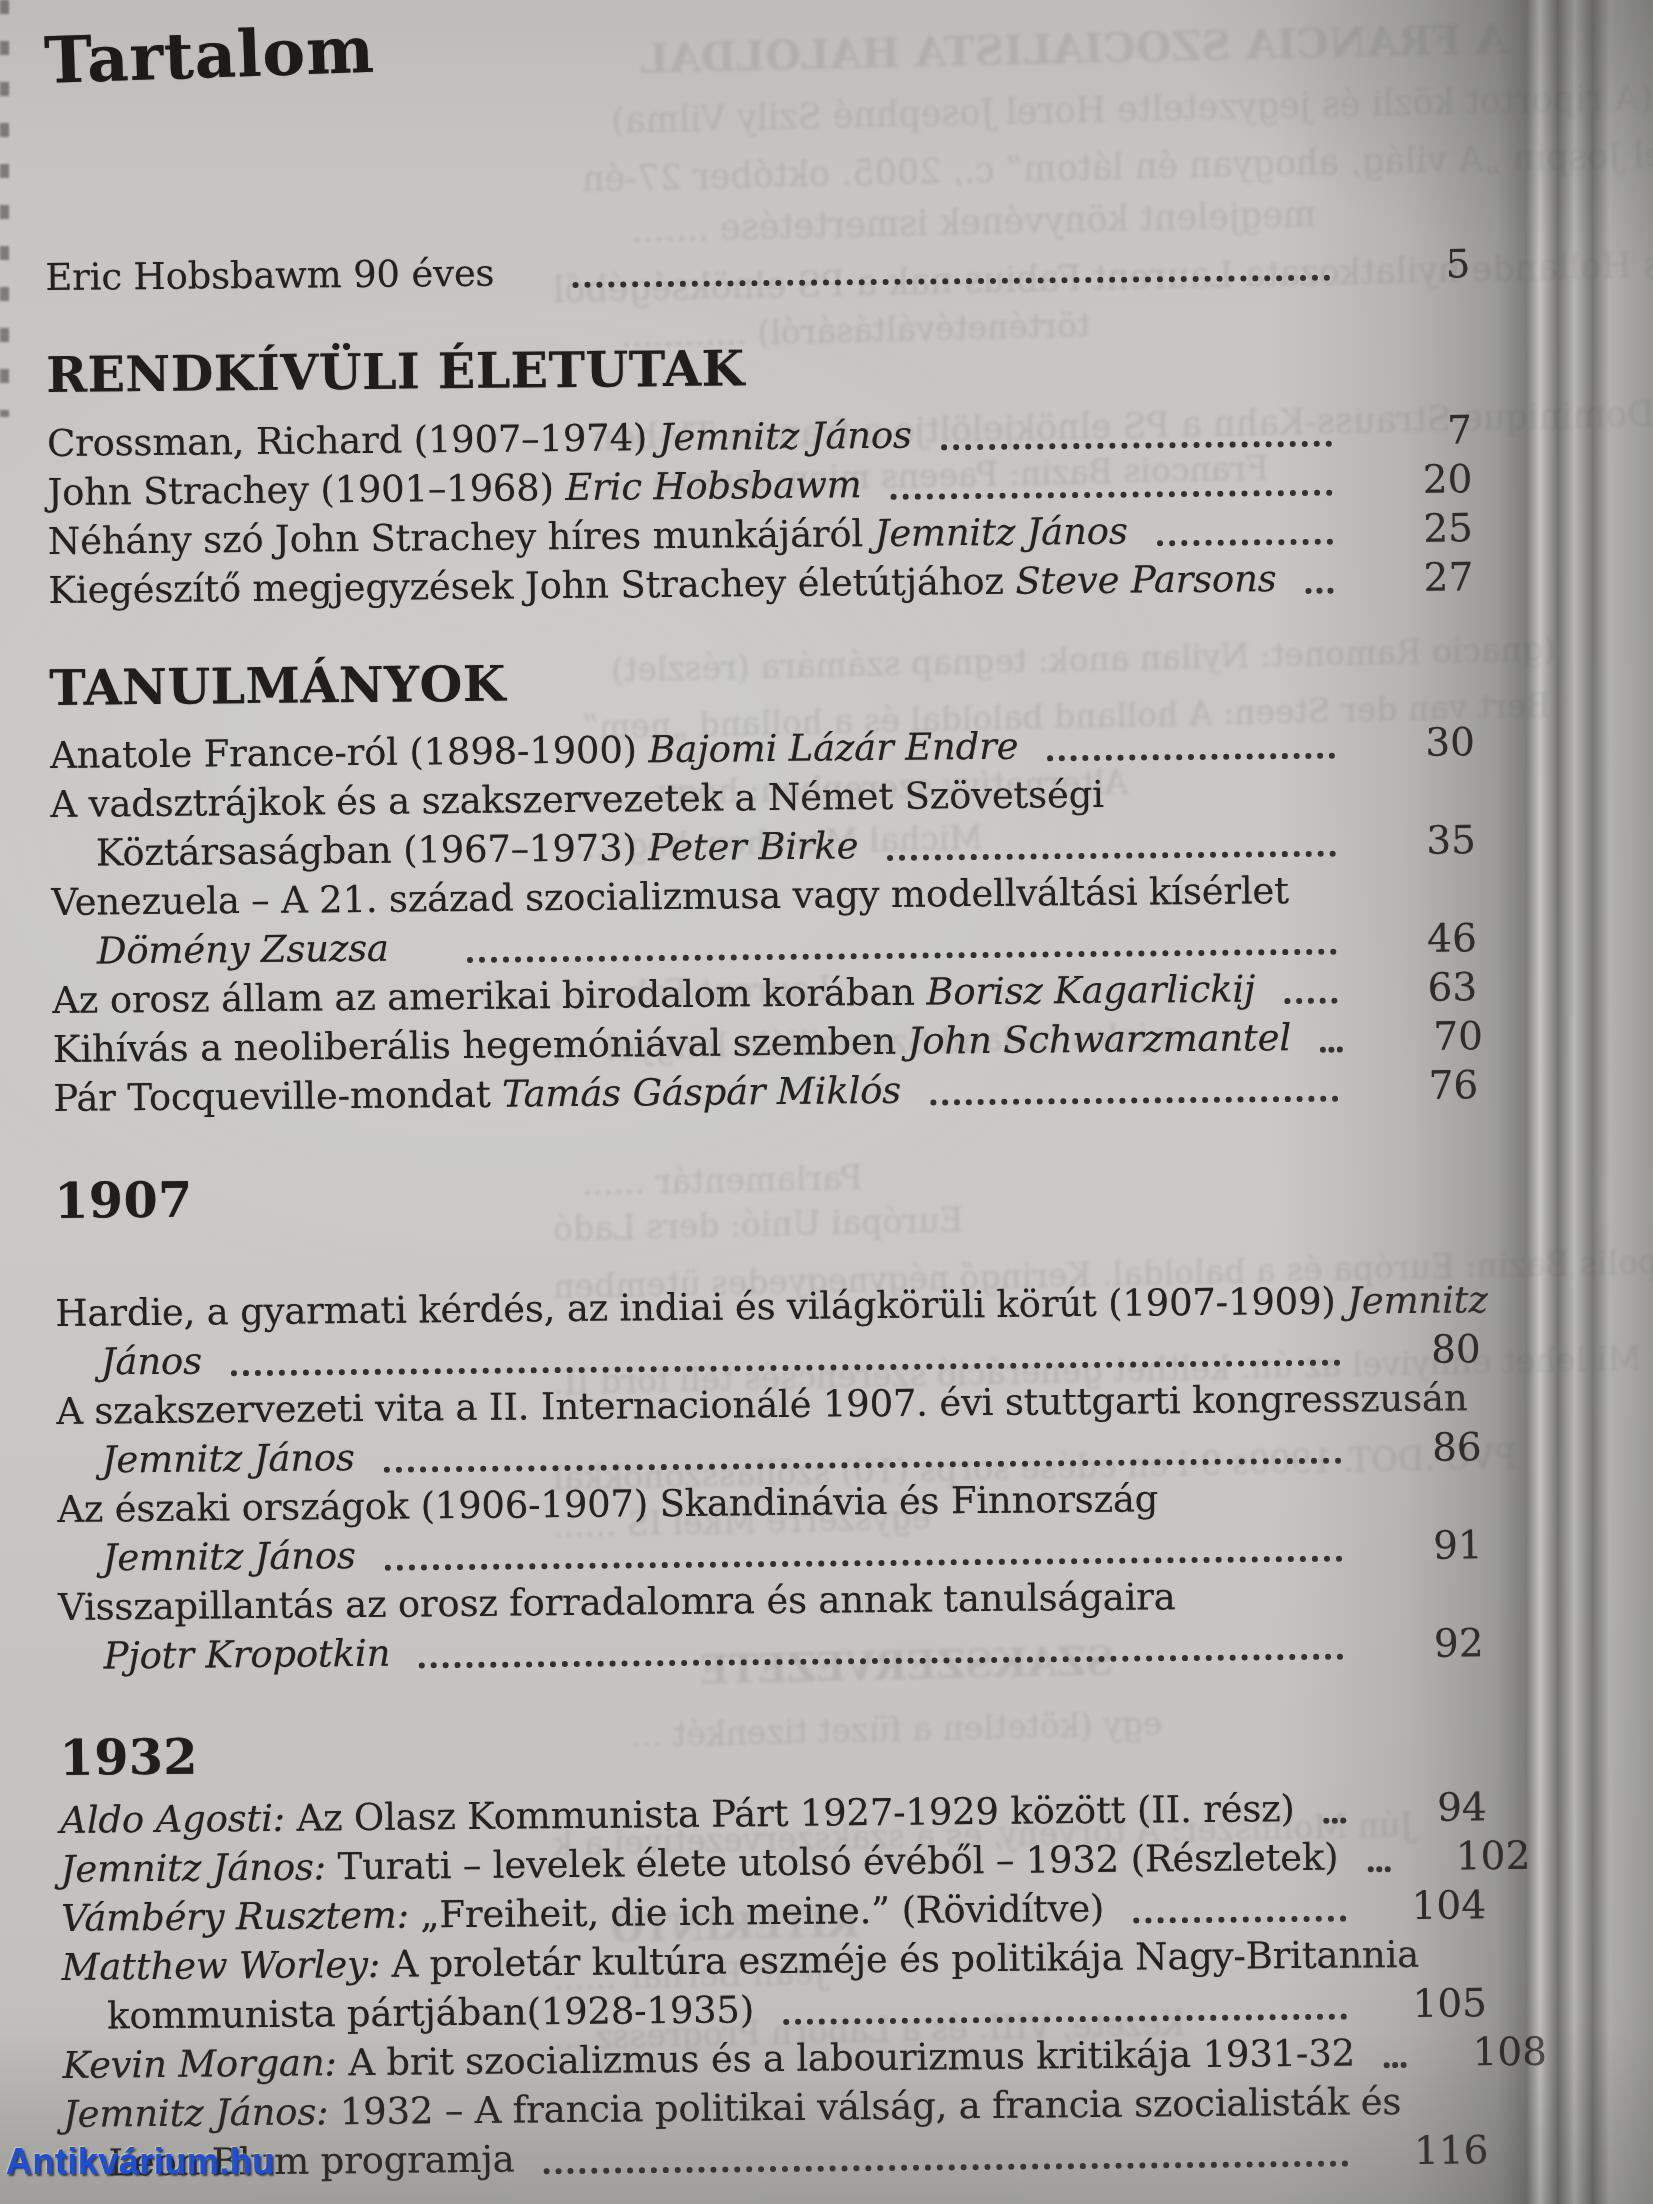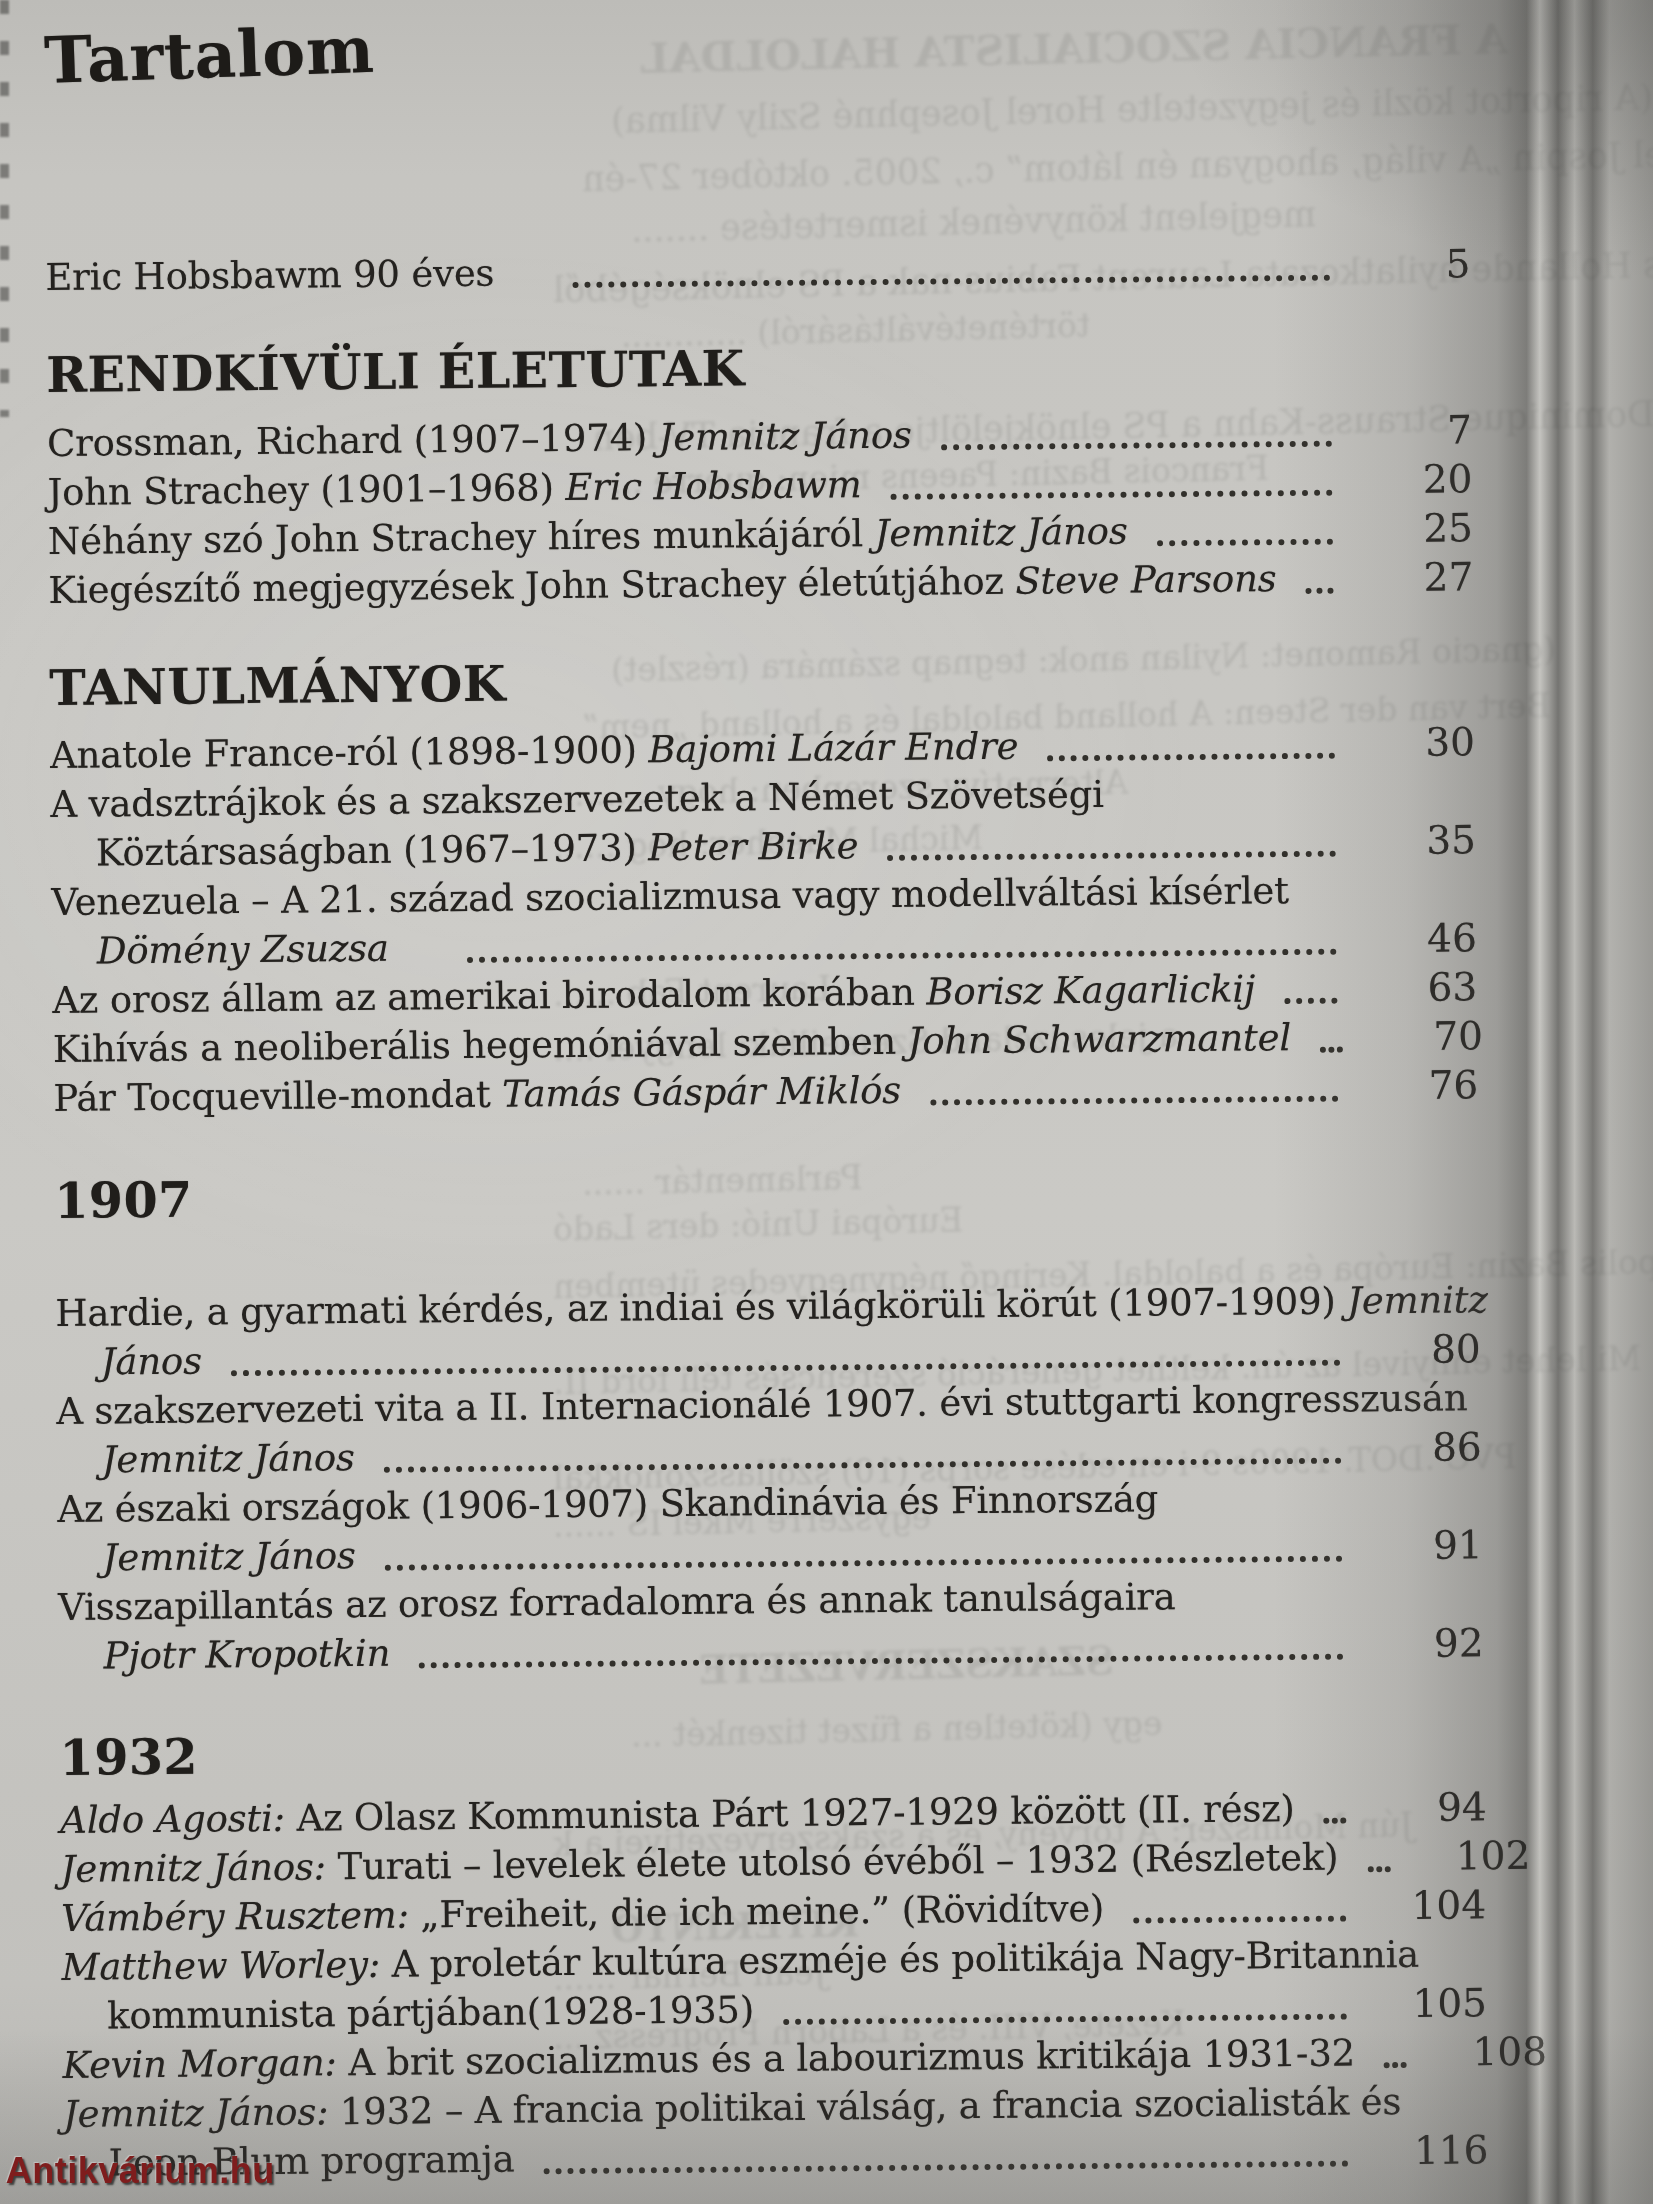--- a/index.html
+++ b/index.html
@@ -55,23 +55,23 @@
     flex:1 1 auto;min-width:23px;height:0;border-bottom:6.8px dotted #26241f;
     margin:0 25px 8.7px 29px;opacity:.92;
   }
   .leader.wide{margin-left:78px;}
   .spacer{flex:1 1 0;}
   .pagenum{
     width:115px;flex:0 0 auto;text-align:right;font-size:39px;line-height:48px;
     text-shadow:0 0 1px rgba(35,33,30,.45);
   }
   .watermark{
-    position:absolute;left:5.8px;bottom:13px;z-index:60;
+    position:absolute;left:5.8px;bottom:22px;z-index:60;
     font-family:"Liberation Sans",sans-serif;font-weight:700;font-size:36px;letter-spacing:0.5px;
-    color:#7f1d1d;text-shadow:1.9px 1.9px 1.9px rgba(45,45,43,.85), -1px -1px 1px rgba(250,250,248,.35);
+    color:#1d4ed8;text-shadow:1.9px 1.9px 1.9px rgba(45,45,43,.85), -1px -1px 1px rgba(250,250,248,.35);
   }
 </style>
 </head>
 <body>
 
 <div class="bleed">
     <div class="bleed-line b" style="left: 640px; top: 25px; font-size: 41px;">A FRANCIA SZOCIALISTA HALOLDAL</div>
     <div class="bleed-line" style="left: 611px; top: 89px; font-size: 35px;">(A riportot közli és jegyzetelte Horel Josephné Szily Vilma)</div>
     <div class="bleed-line" style="left: 582px; top: 146px; font-size: 35px;">Lionel Jospin „A világ, ahogyan én látom” c., 2005. október 27-én</div>
     <div class="bleed-line" style="left: 631px; top: 202px; font-size: 35px;">megjelent könyvének ismertetése .......</div>

